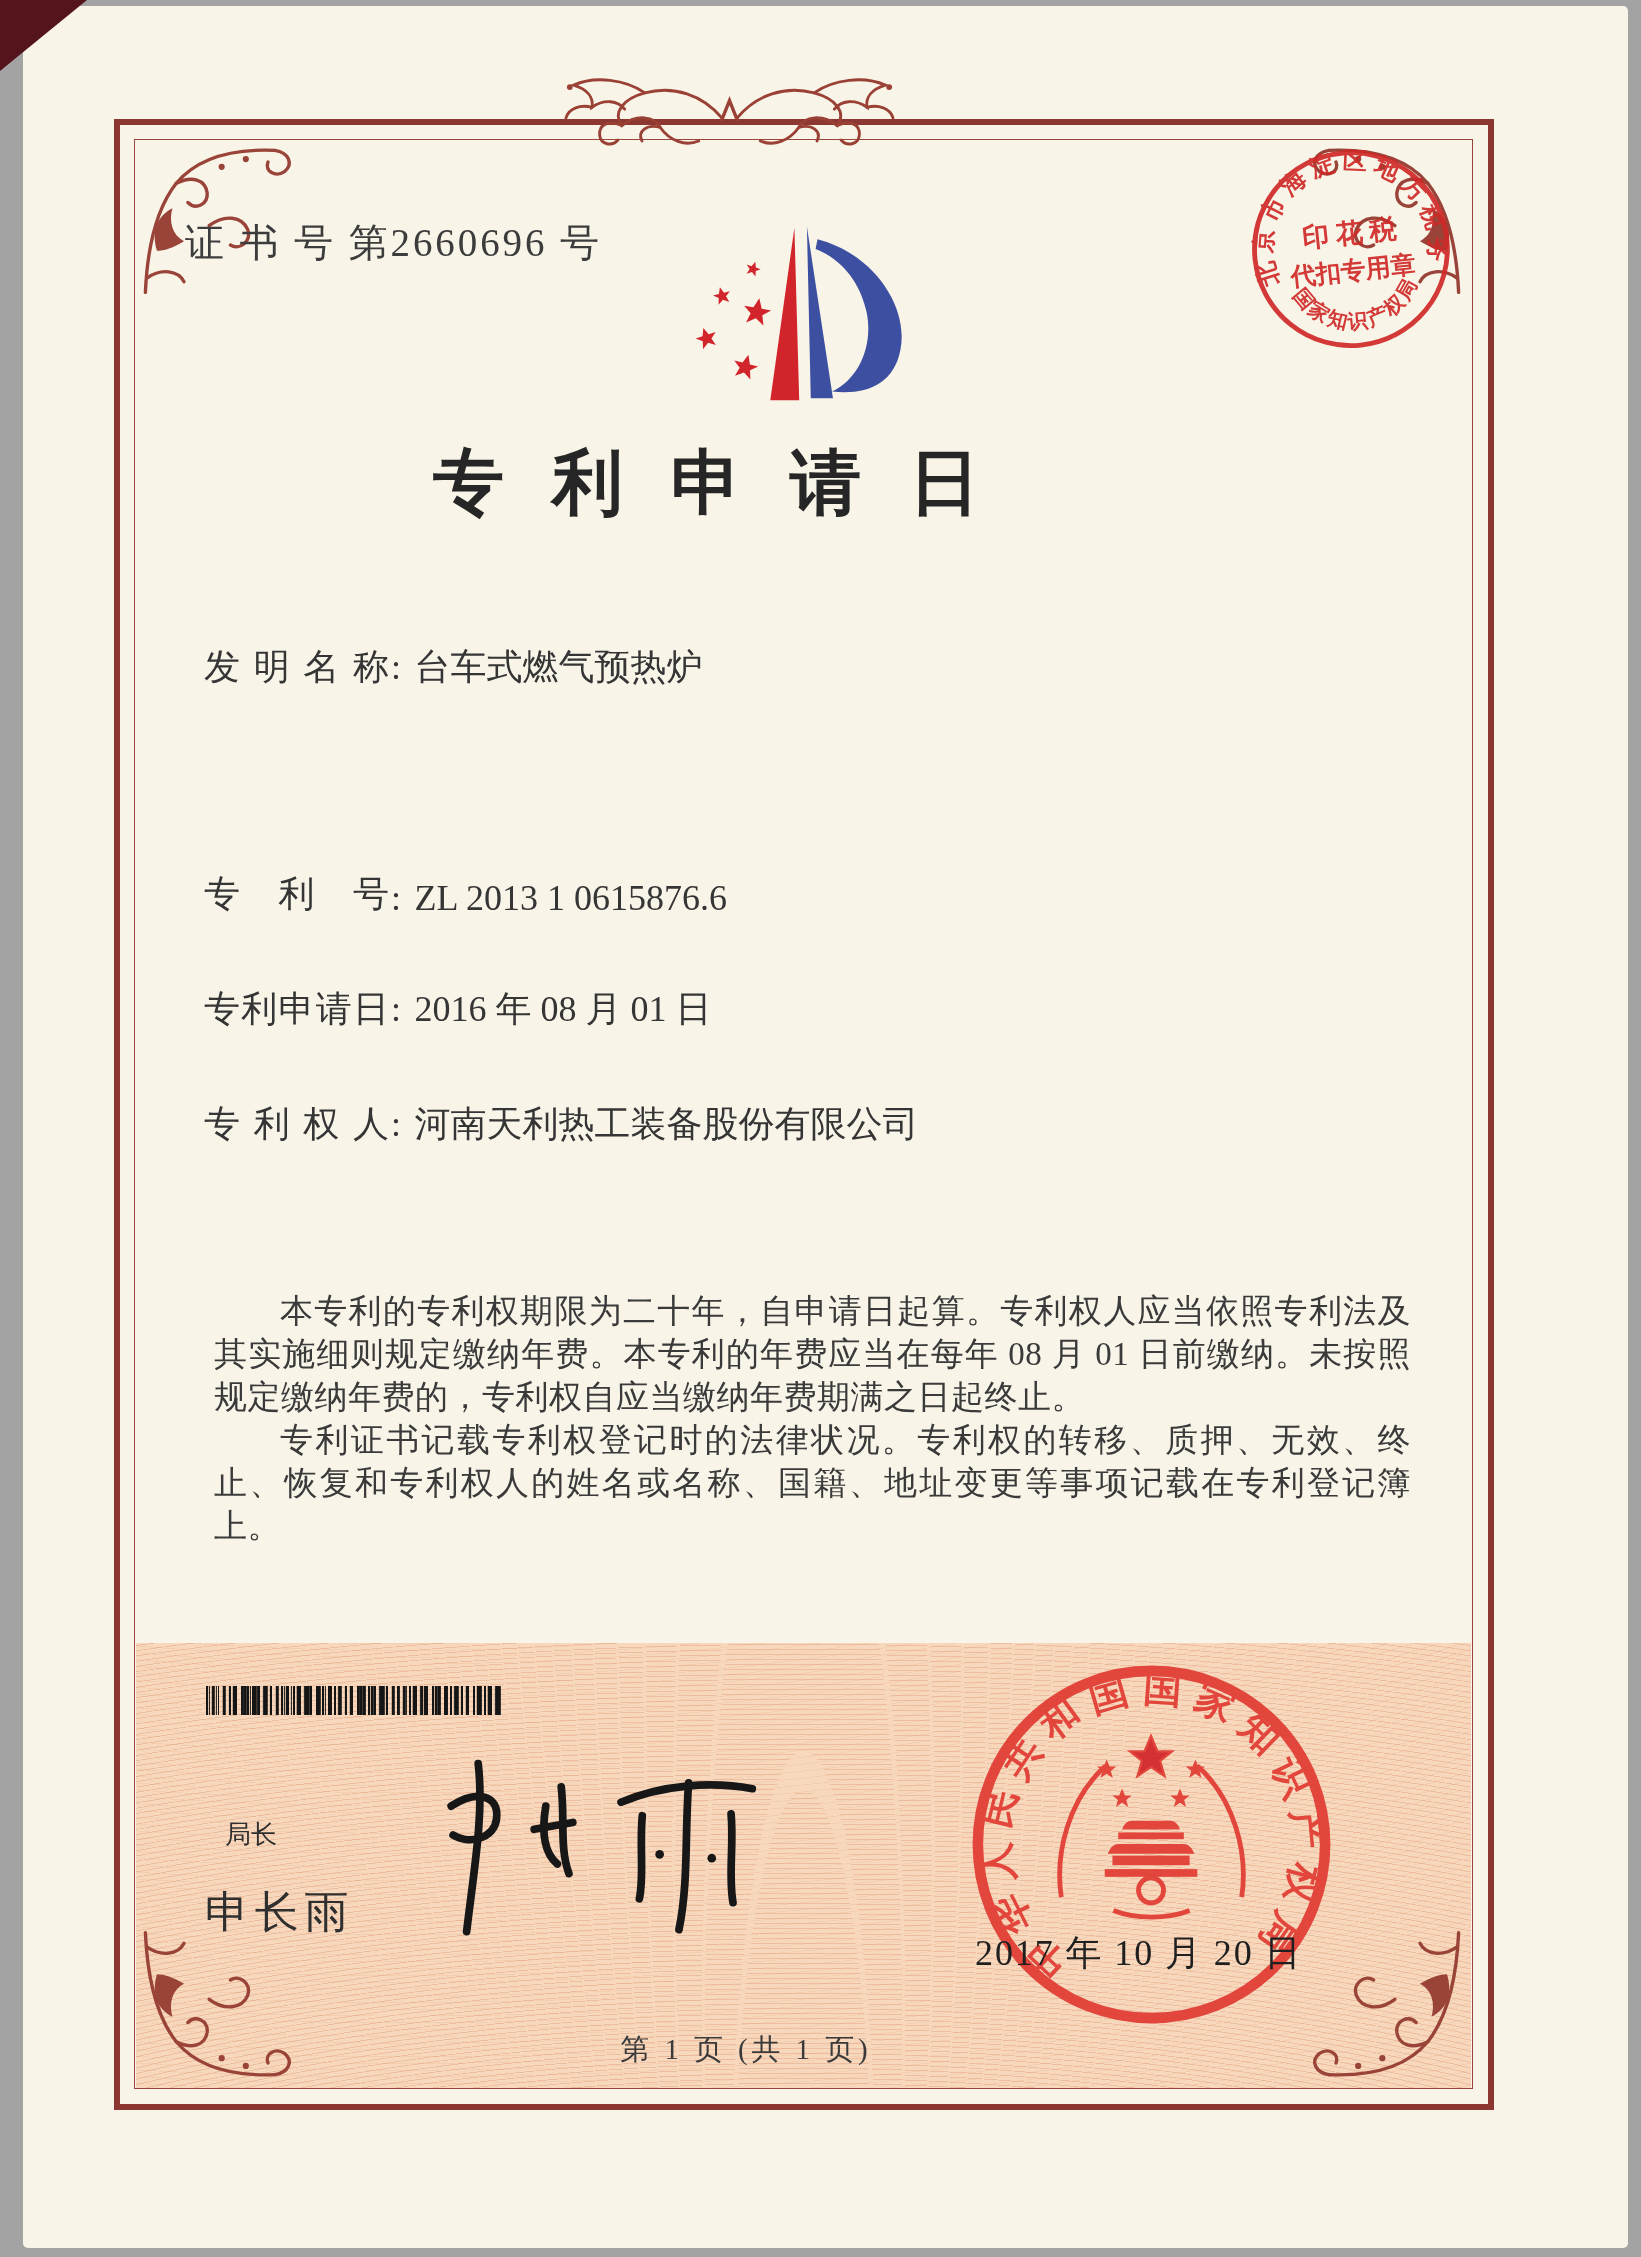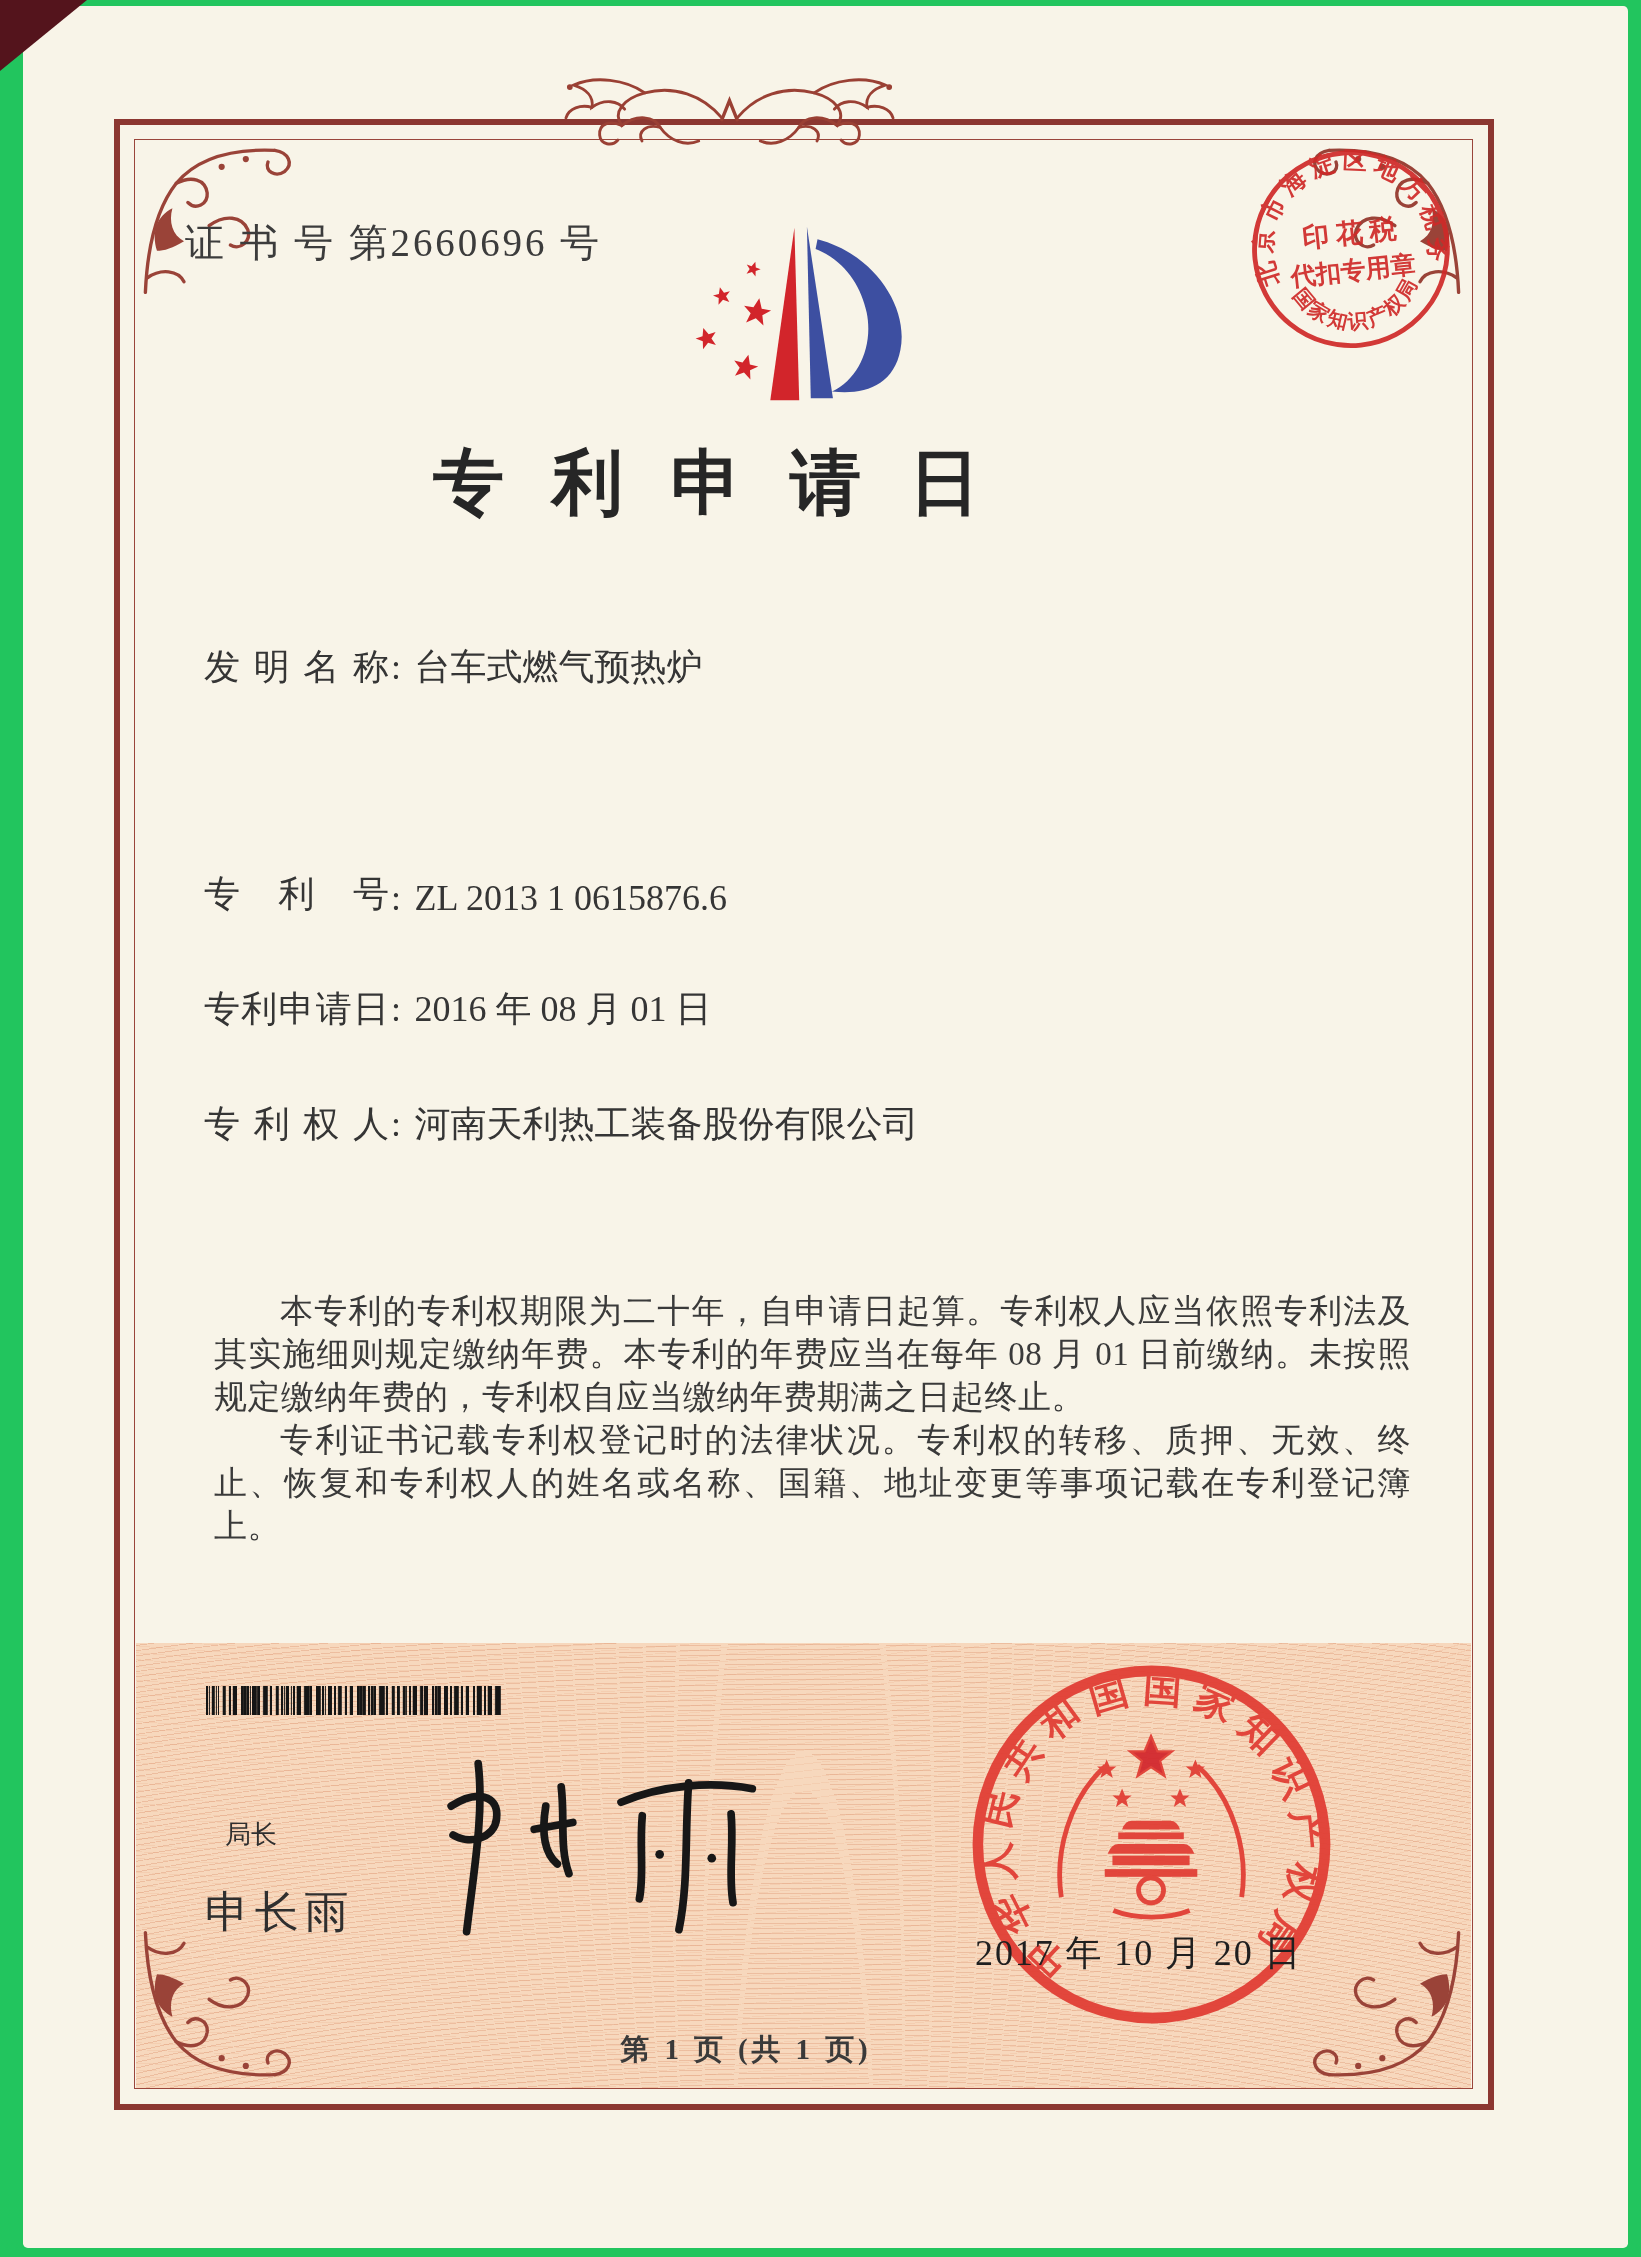--- a/index.html
+++ b/index.html
@@ -1,16 +1,16 @@
 <!DOCTYPE html>
 <html><head>
 <meta charset="utf-8">
 <style>
   html,body{margin:0;padding:0;background:#3f0f16;}
-  #stage{position:relative;width:1641px;height:2257px;background:#22c55e;overflow:hidden;
+  #stage{position:relative;width:1641px;height:2257px;background:#a3a3a3;overflow:hidden;
          font-family:"Liberation Serif","DejaVu Serif",serif;}
   .page{position:absolute;left:23px;top:5.8px;right:12.6px;bottom:8.7px;background:#f8f4e8;border-radius:4.8px;}
   .fold-tl{position:absolute;left:0;top:0;width:0;height:0;border-top:71px solid #54141c;border-right:87px solid transparent;z-index:5;}
   .frame-outer{position:absolute;left:114px;top:119px;width:1380px;height:1991px;border:6.8px solid #8c3731;box-sizing:border-box;z-index:1;}
   .frame-inner{position:absolute;left:134px;top:139px;width:1339px;height:1950px;border:1.9px solid #9a453b;box-sizing:border-box;z-index:1;}
   .peach{position:absolute;left:136px;top:1643px;width:1335px;height:446px;z-index:0;
          background-color:#f7d8bd;
          background-image:repeating-radial-gradient(1641px 772px at 50% 235%,rgba(255,255,255,0) 0 8.7px,rgba(213,128,90,.30) 8.7px 10.6px),
                           repeating-radial-gradient(1448px 676px at 20% -150%,rgba(255,255,255,0) 0 12.6px,rgba(230,160,120,.18) 12.6px 14.5px);}
   .certno{position:absolute;left:185px;top:216px;font-size:39px;letter-spacing:2.9px;color:#3c3c3c;z-index:3;}
@@ -24,21 +24,21 @@
   .barcode{position:absolute;left:206px;top:1686px;width:295px;height:29px;z-index:3;
     background-image:repeating-linear-gradient(90deg,#151515 0 1.9px,transparent 1.9px 5.8px),
                      repeating-linear-gradient(90deg,#151515 0 1px,transparent 1px 6.8px),
                      repeating-linear-gradient(90deg,#151515 0 2.9px,transparent 2.9px 10.6px);
     background-position:0 0,2.9px 0,5.8px 0;}
   .signer-title{position:absolute;left:205px;top:1817px;font-size:26px;color:#2f2f2f;z-index:3;margin-left:20px;}
   .signer-name{position:absolute;left:205px;top:1883px;font-size:44px;letter-spacing:5.8px;color:#2f2f2f;z-index:3;}
   .sig{position:absolute;left:401px;top:1746px;z-index:3;}
   .seal-big{position:absolute;left:961px;top:1654px;z-index:3;opacity:.93;}
   .seal-date{position:absolute;left:975px;top:1929px;font-size:36px;color:#1f1f1f;letter-spacing:1.9px;z-index:4;white-space:nowrap;}
-  .footer{position:absolute;left:543px;top:2030px;width:406px;text-align:center;font-size:29px;color:#3a3a3a;letter-spacing:3.9px;z-index:3;font-weight:bold;}
+  .footer{position:absolute;left:543px;top:2030px;width:406px;text-align:center;font-size:29px;color:#3a3a3a;letter-spacing:3.9px;z-index:3;}
   .tax-seal{position:absolute;left:1244px;top:142px;transform:rotate(-6deg);z-index:3;opacity:.92;}
   .logo{position:absolute;left:666px;top:220px;z-index:3;}
   .dragon{position:absolute;left:546px;top:64px;z-index:2;}
   .corner{position:absolute;width:169px;height:169px;z-index:2;}
   .c-tl{left:128px;top:133px;}
   .c-tr{left:1307px;top:133px;transform:scaleX(-1);}
   .c-bl{left:128px;top:1923px;transform:scaleY(-1);}
   .c-br{left:1307px;top:1923px;transform:scale(-1,-1);}
 </style>
 </head>

